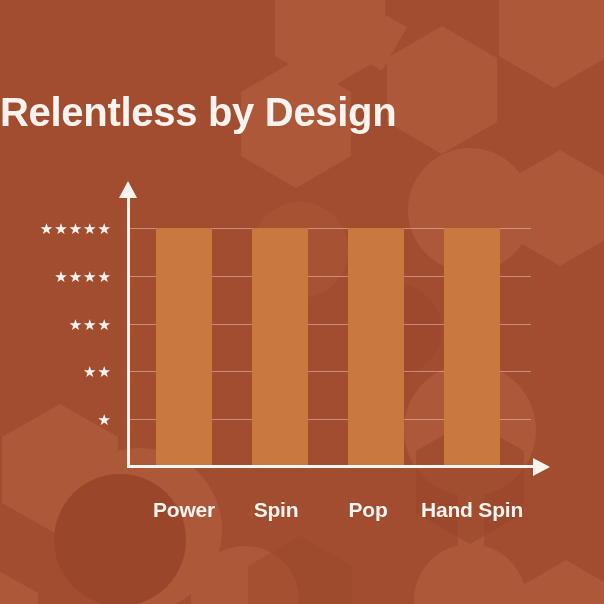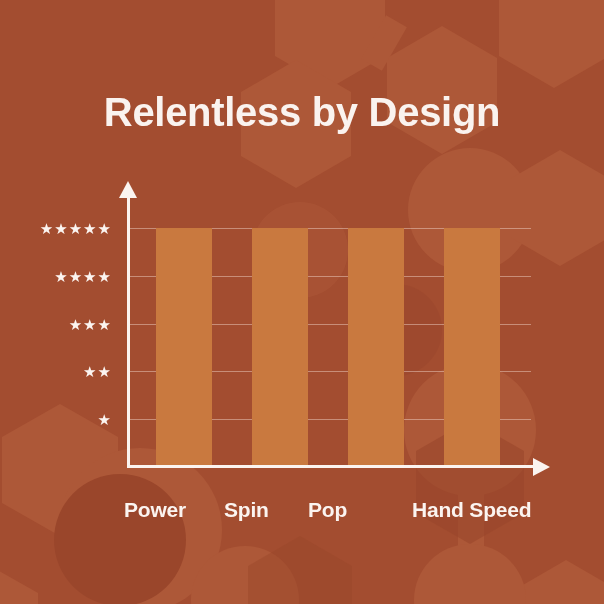--- a/index.html
+++ b/index.html
@@ -30,21 +30,21 @@
     height: 604px;
     pointer-events: none;
   }
 
   
   #chart-title {
     position: absolute;
     left: 0;
     top: 90px;
     width: 604px;
-    text-align: center;
+    text-align: left;
     color: #FAF3EF;
     font-size: 40px;
     font-weight: bold;
     letter-spacing: -0.3px;
     line-height: 44px;
     white-space: nowrap;
   }
 
   
   #plot {
@@ -115,20 +115,21 @@
     font-size: 15px;
     letter-spacing: 1px;
     line-height: 15px;
     white-space: nowrap;
   }
 
   
   .xtick {
     position: absolute;
     top: 496px;
+    text-align: center;
     color: #FBF4F0;
     font-size: 21px;
     font-weight: bold;
     line-height: 27px;
     letter-spacing: -0.2px;
   }
 </style>
 </head>
 <body>
 
@@ -193,19 +194,19 @@
     <div id="yticks">
         <div class="ytick" style="top: 419.2px;">★</div>
         <div class="ytick" style="top: 371.4px;">★★</div>
         <div class="ytick" style="top: 323.6px;">★★★</div>
         <div class="ytick" style="top: 275.8px;">★★★★</div>
         <div class="ytick" style="top: 228px;">★★★★★</div>
       </div>
 
     <div id="xticks">
         <div class="xtick" style="left: 124px; width: 120px;">Power</div>
-        <div class="xtick" style="left: 224px; width: 120px;">Spin</div>
+        <div class="xtick" style="left: 216px; width: 120px;">Spin</div>
         <div class="xtick" style="left: 308px; width: 120px;">Pop</div>
-        <div class="xtick" style="left: 412px; width: 120px;">Hand Speed</div>
+        <div class="xtick" style="left: 412px; width: 120px;">Hand Spin</div>
       </div>
   </div>
 
 </div>
 
 </body></html>

